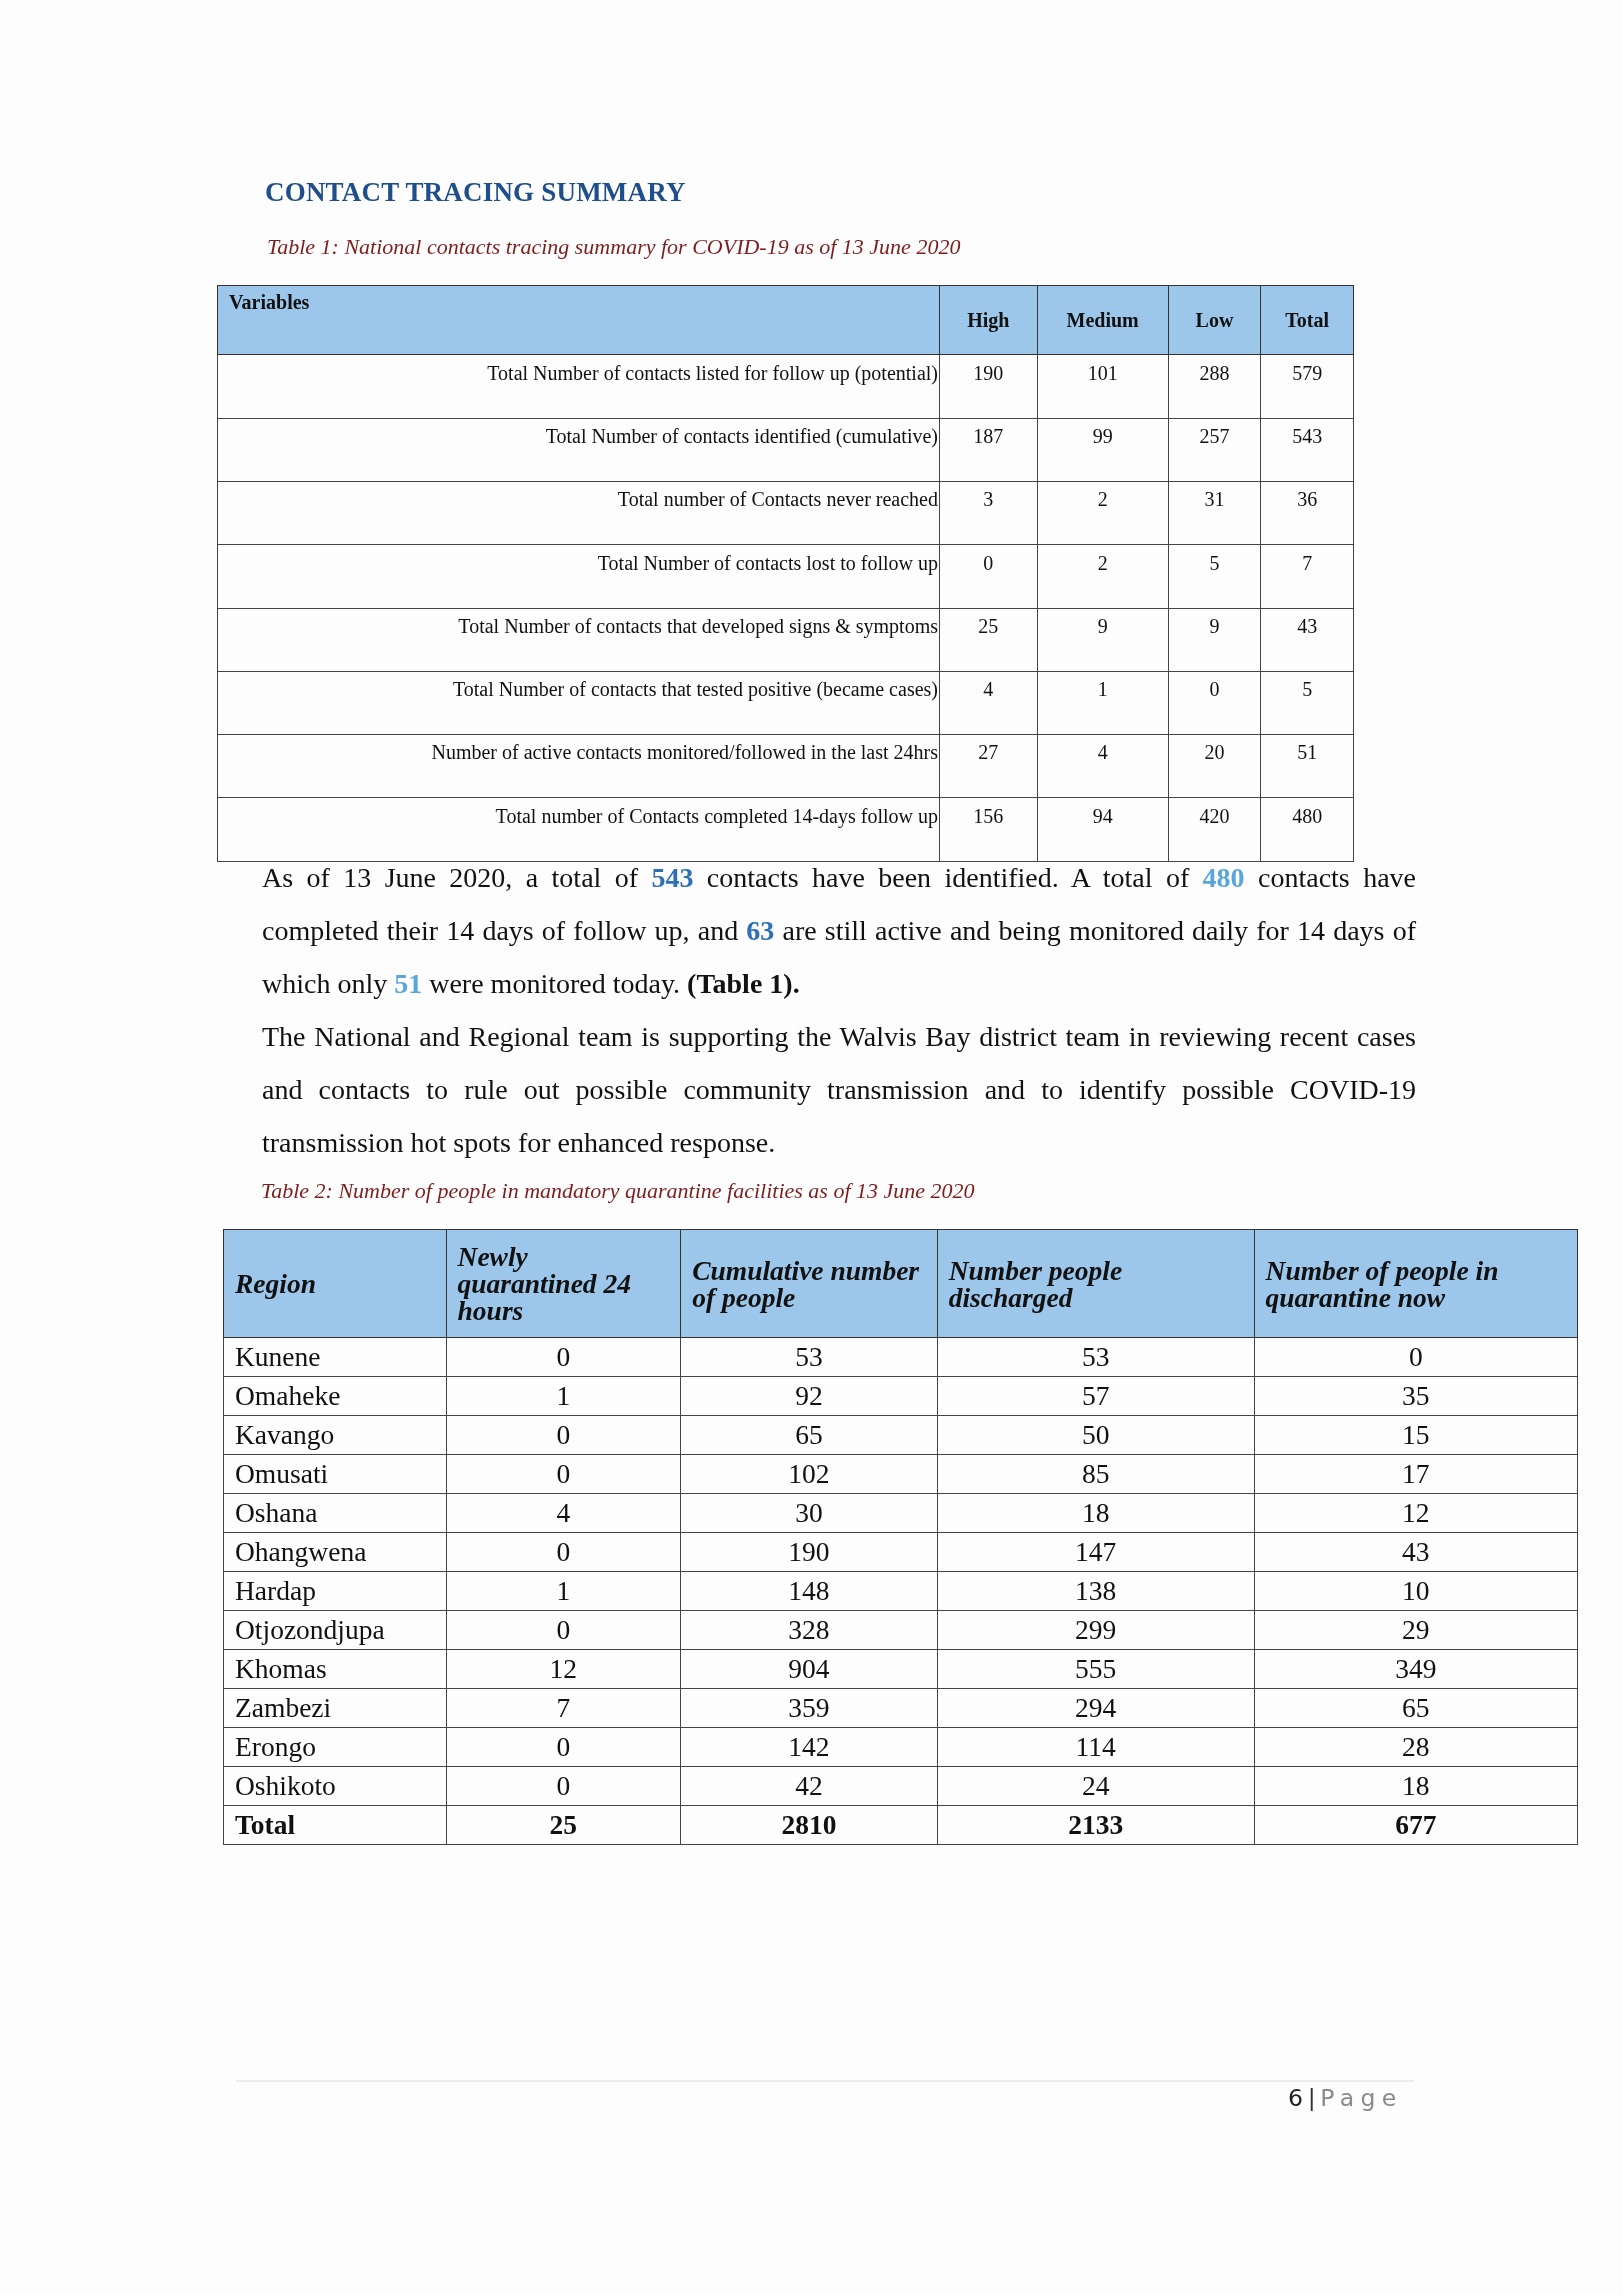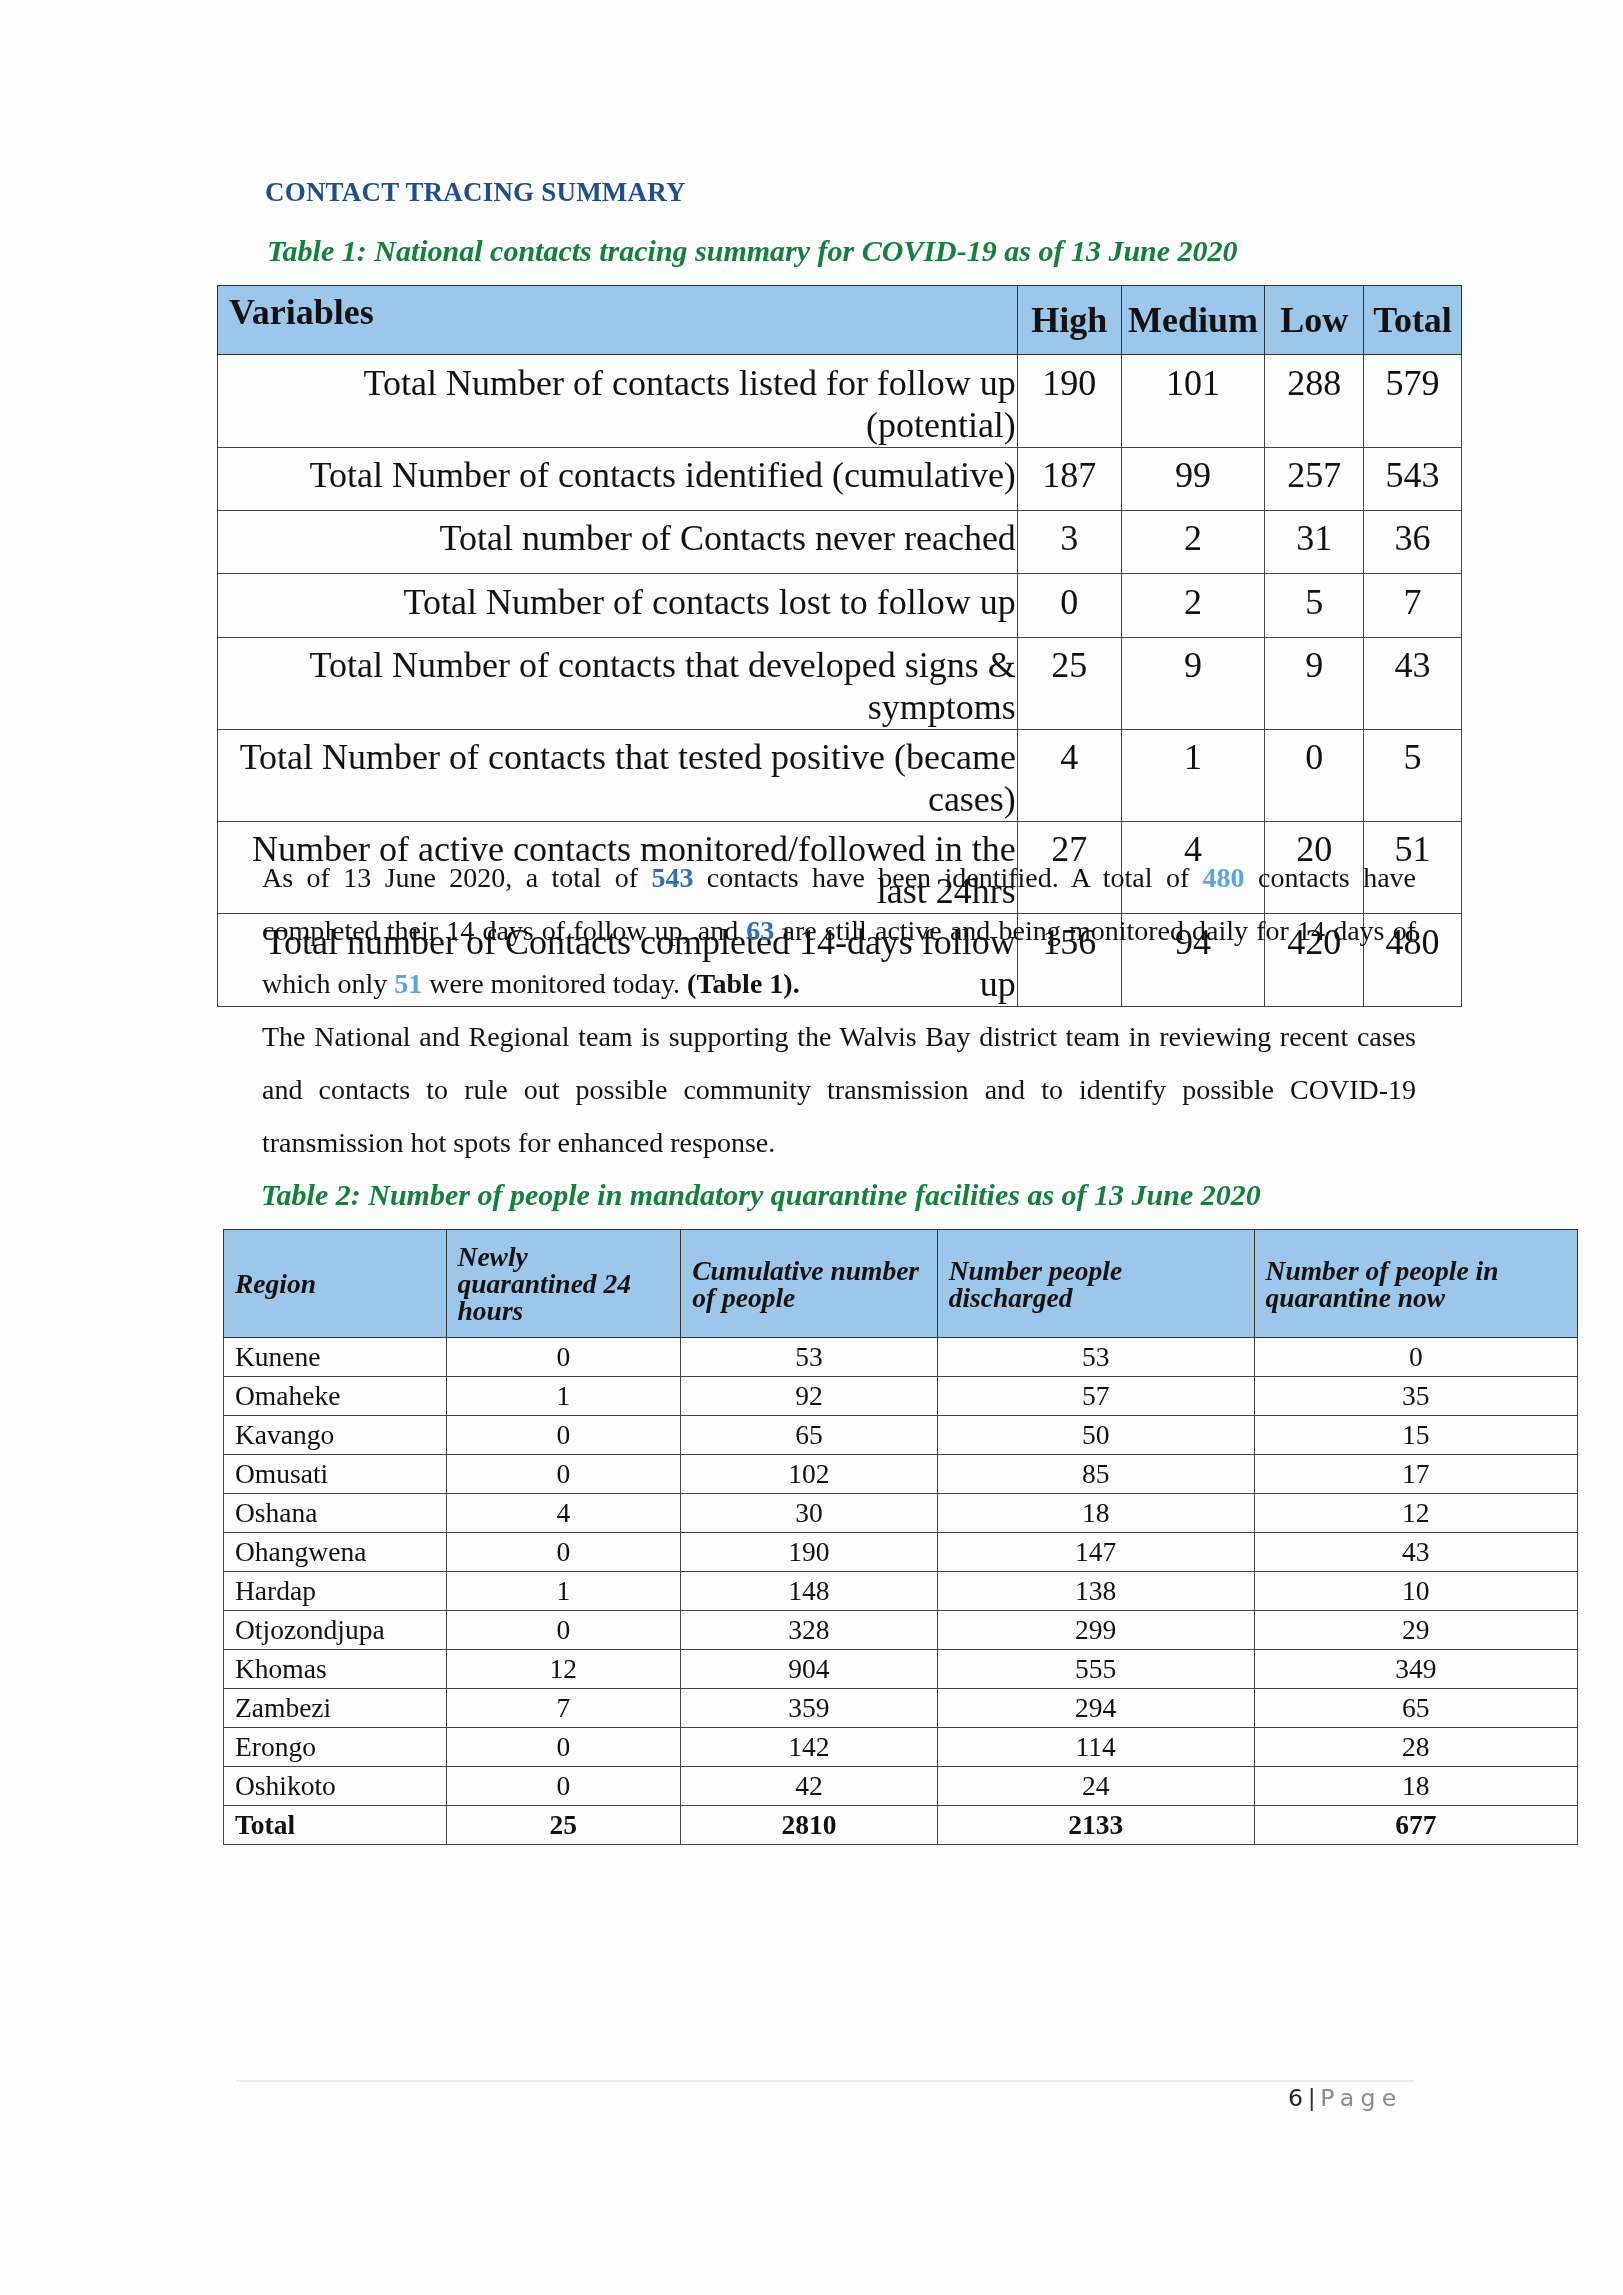--- a/index.html
+++ b/index.html
@@ -1,26 +1,26 @@
 <!DOCTYPE html>
 <html style="font-size:12.6px"><head>
 <meta charset="utf-8">
 <style>
   html, body { margin: 0; padding: 0; background: #ffffff; }
   body { width: 1623px; height: 2295px; position: relative; overflow: hidden;
          font-family: "Liberation Serif", "DejaVu Serif", serif; color: #111; }
   .page { position: absolute; left: 0; top: 0; width: 1623px; height: 2295px; background: #fdfdfd; }
   .section-title { position: absolute; left: 265px; top: 177px; font-size: 27px; font-weight: bold;
                    color: #1f4e8c; letter-spacing: 0.2px; }
-  .caption { position: absolute; font-size: 30px; font-weight: bold; font-style: italic; color: #15803d; }
+  .caption { position: absolute; font-size: 22px; font-weight: normal; font-style: italic; color: #7f1d1d; }
   #cap1 { left: 267px; top: 234px; }
   #cap2 { left: 261px; top: 1178px; }
 
   table { border-collapse: collapse; position: absolute; }
-  #t1 { left: 217px; top: 285px; width: 1245px; font-size: 36px; border-radius: 10px; }
+  #t1 { left: 217px; top: 285px; width: 1137px; font-size: 20px; border-radius: 10px; }
   #t1 th { background: #9cc6ea; font-weight: bold; height: 59px; border: 1.6px solid #333;
            text-align: center; vertical-align: middle; padding: 0 6.3px; }
   #t1 th.var { text-align: left; vertical-align: top; padding: 4.7px 11px; }
   #t1 td { height: 55px; border: 1.6px solid #444; text-align: center; vertical-align: top; padding-top: 6.3px; }
   #t1 td.lbl { text-align: right; padding-left: 11px; }
   #t1 col.c0 { width: 806px; } #t1 col.c1 { width: 104px; } #t1 col.c2 { width: 138px; }
   #t1 col.c3 { width: 99px; } #t1 col.c4 { width: 98px; }
 
   .para { position: absolute; left: 262px; width: 1154px; font-size: 28px; line-height: 53px; text-align: justify; }
   #p1 { top: 851px; }

